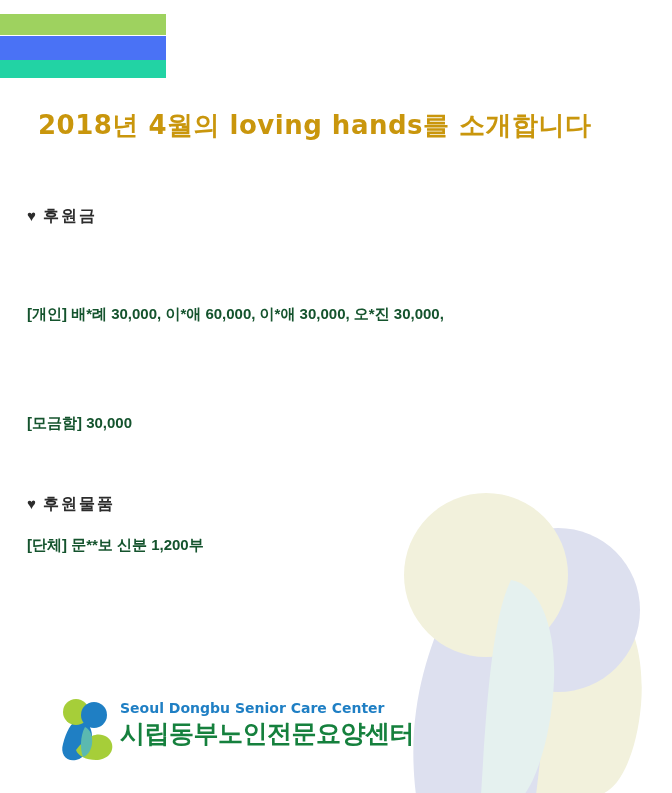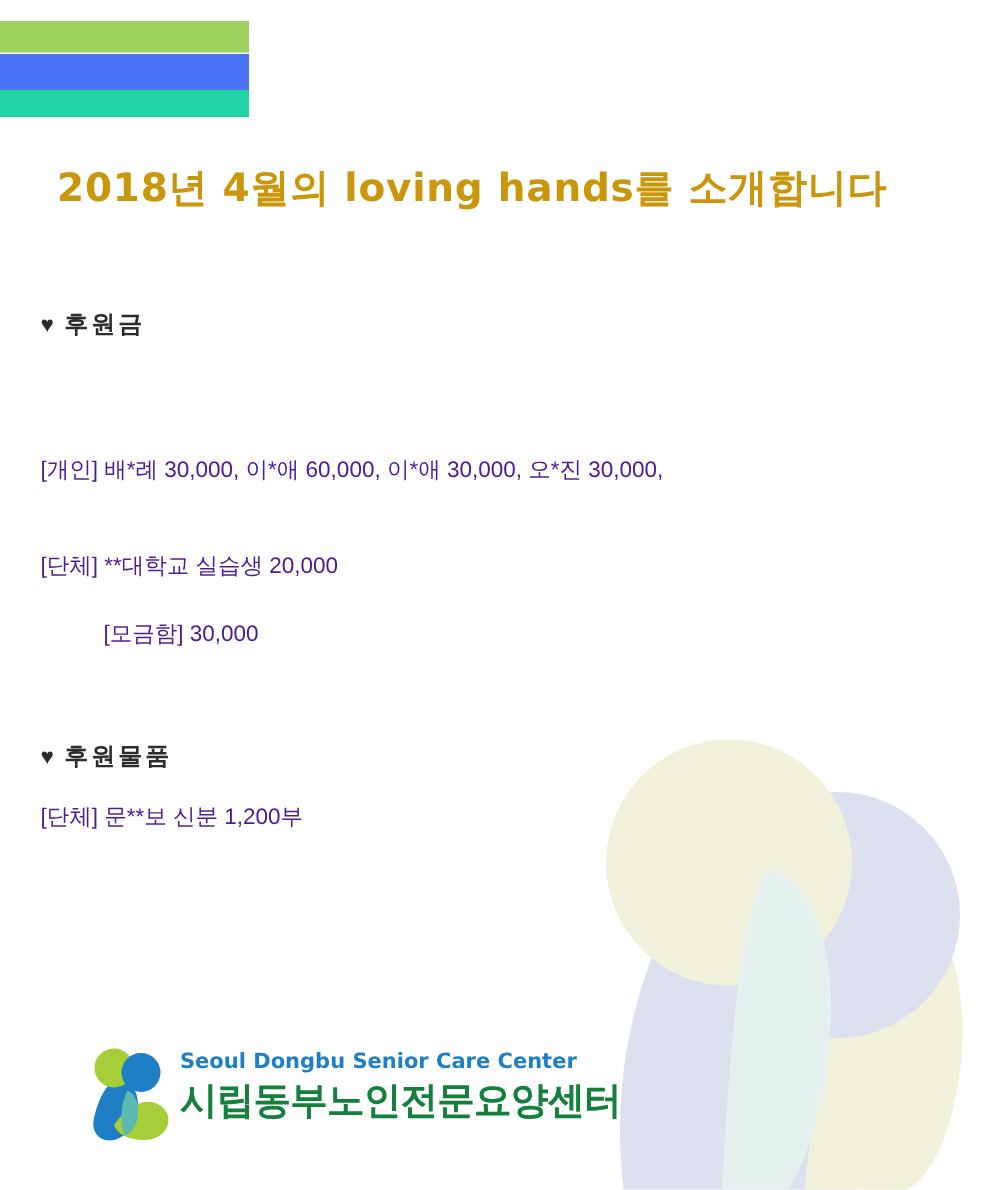--- a/index.html
+++ b/index.html
@@ -75,30 +75,31 @@
   .section-head .sec-label {
     letter-spacing: 2px;
   }
   #sec-donation { top: 206px; }
   #sec-goods    { top: 494px; }
 
   .body-block {
     position: absolute;
     left: 27px;
     font-size: 15px;
-    color: #4c1d95;
+    color: #14532d;
     line-height: 23px;
     white-space: pre;
+    font-weight: bold;
   }
   .body-block .indent { padding-left: 32px; display: block; }
   .body-block .lead { display: block; }
 
   #donation-individual { top: 256px; }
   #donation-group      { top: 366px; }
-  #donation-box        { top: 411px; margin-left: 42px; }
+  #donation-box        { top: 411px; }
   #goods-group         { top: 533px; }
 
   
   .logo {
     position: absolute;
     left: 52px;
     top: 694px;
     width: 330px;
     height: 72px;
   }
@@ -158,21 +159,20 @@
   <div class="doc-title">2018년 4월의 loving hands를 소개합니다</div>
 
   <div class="section-head" id="sec-donation">
     <span class="heart">♥</span><span class="sec-label">후원금</span>
   </div>
 
   <div class="body-block" id="donation-individual">
     <span class="lead">[개인] 배*례 30,000, 이*애 60,000, 이*애 30,000, 오*진 30,000,</span>
   </div>
 
-  <div class="body-block" id="donation-group">[단체] **대학교 실습생 20,000</div>
 
   <div class="body-block" id="donation-box">[모금함] 30,000</div>
 
   <div class="section-head" id="sec-goods">
     <span class="heart">♥</span><span class="sec-label">후원물품</span>
   </div>
 
   <div class="body-block" id="goods-group">[단체] 문**보 신분 1,200부</div>
 
   <div class="logo">

